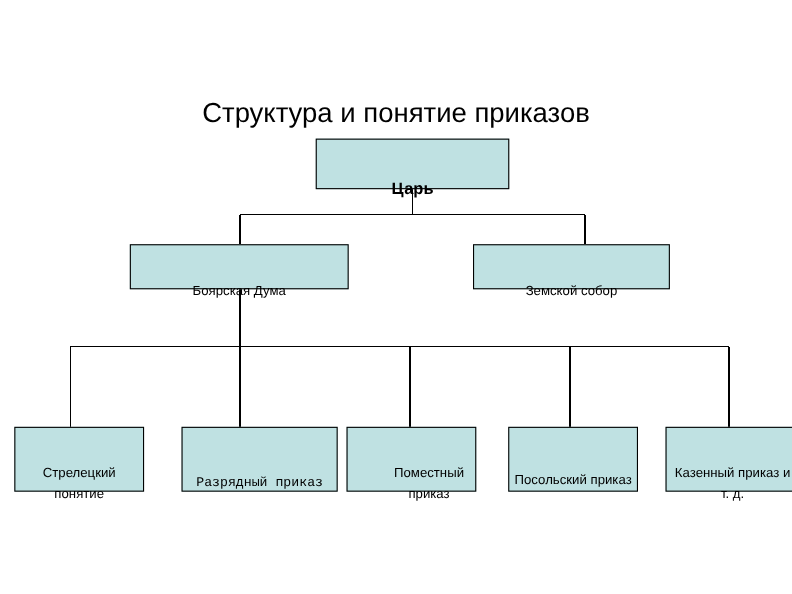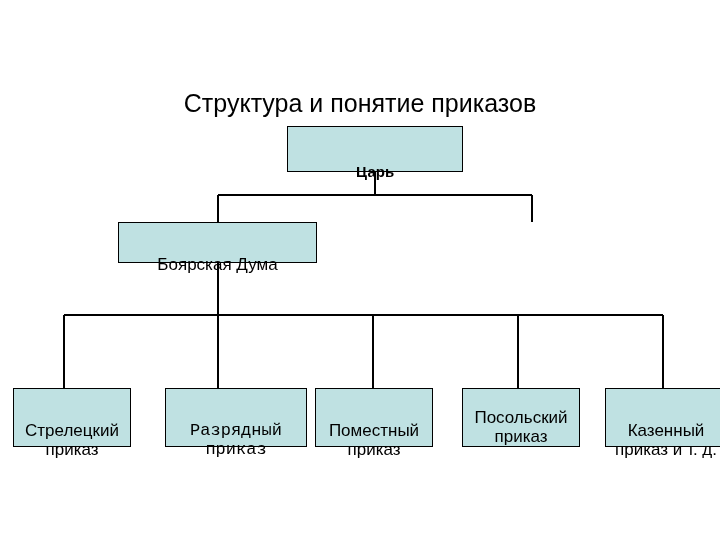--- a/index.html
+++ b/index.html
@@ -49,21 +49,21 @@
 
   .node {
     position: absolute;
     box-sizing: border-box;
     background: #bfe1e2;
     border: 1.6px solid #000000;
     display: flex;
     align-items: center;
     justify-content: center;
     text-align: center;
-    font-size: 17px;
+    font-size: 12px;
     line-height: 19px;
     color: #000000;
     padding: 0 4px;
   }
 
   .node.root {
     font-weight: bold;
     font-size: 15px;
   }
 
@@ -103,30 +103,33 @@
   </svg>
 
   <div class="node root" style="left:287px; top:126px; width:176px; height:46px;">
     <span class="node-label">Царь</span>
   </div>
 
   <div class="node" style="left:118px; top:222px; width:199px; height:41px;">
     <span class="node-label">Боярская Дума</span>
   </div>
 
+  <div class="node" style="left:430px; top:222px; width:179px; height:41px;">
+    <span class="node-label">Земской собор</span>
+  </div>
 
   <div class="node" style="left:13px; top:388px; width:118px; height:59px;">
-    <span class="node-label">Стрелецкий приказ</span>
+    <span class="node-label">Стрелецкий понятие</span>
   </div>
 
   <div class="node" style="left:165px; top:388px; width:142px; height:59px;font-family:Liberation Mono, monospace;">
     <span class="node-label">Разрядный приказ</span>
   </div>
 
-  <div class="node" style="left:315px; top:388px; width:118px; height:59px;">
+  <div class="node" style="left:315px; top:388px; width:118px; height:59px;padding-left:36px;">
     <span class="node-label">Поместный приказ</span>
   </div>
 
   <div class="node" style="left:462px; top:388px; width:118px; height:59px;align-items:flex-end;">
     <span class="node-label">Посольский приказ</span>
   </div>
 
   <div class="node" style="left:605px; top:388px; width:122px; height:59px;">
     <span class="node-label">Казенный приказ и т. д.</span>
   </div>

